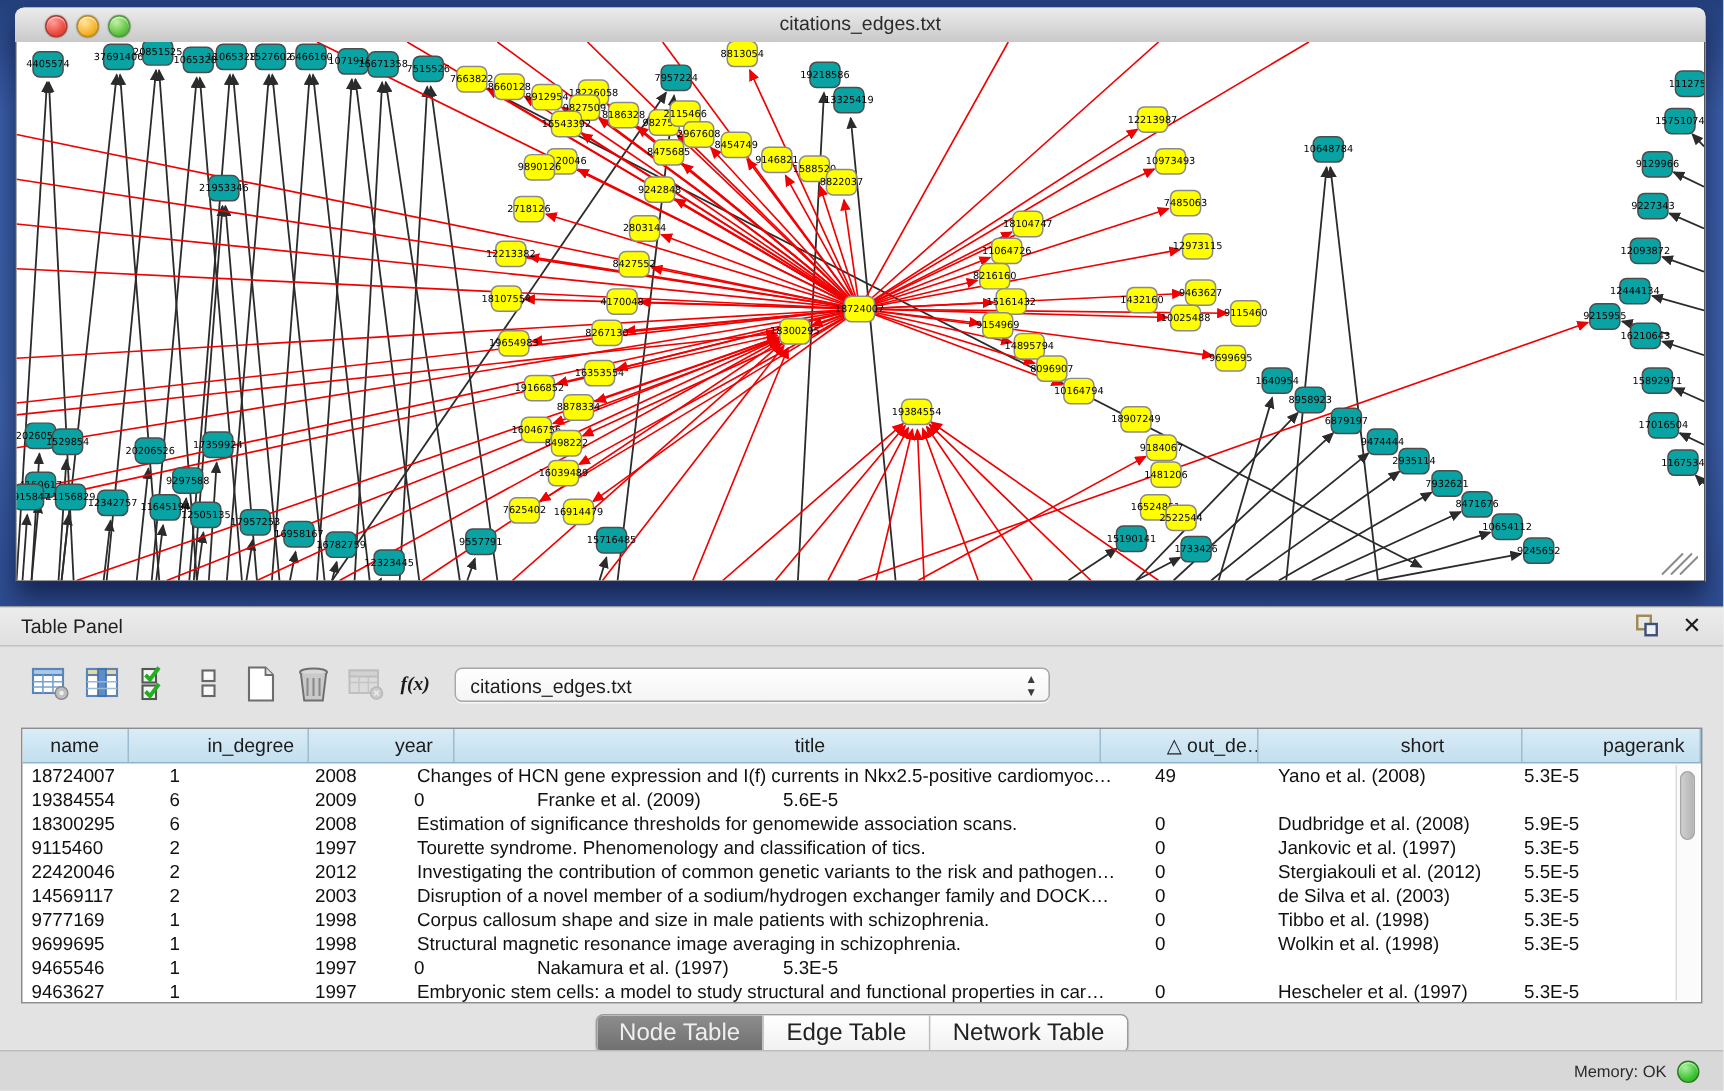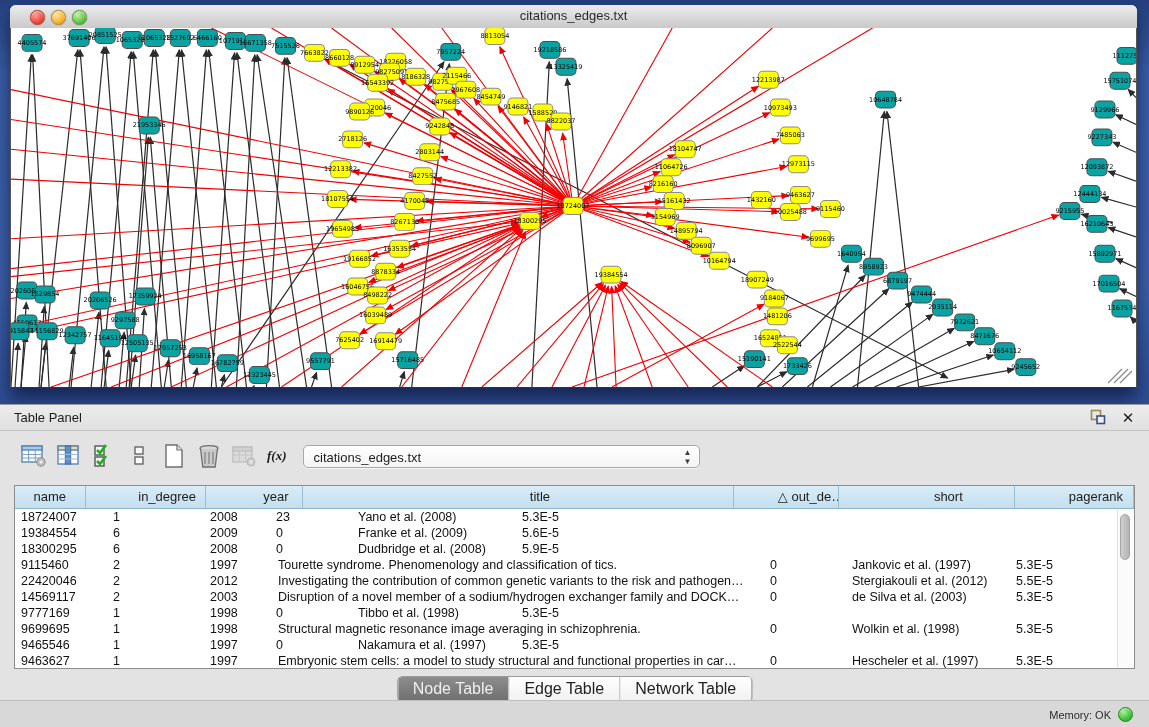--- a/index.html
+++ b/index.html
@@ -601,36 +601,38 @@
         <div class="th" style="width: 494px;">title</div>
         <div class="th" style="width: 78px;">△ out_de…</div>
         <div class="th" style="width: 168px;">short</div>
         <div class="th" style="width: 96px;">pagerank</div>
       </div>
     <div class="tbody" id="tbody">
         <div class="tr">
           <div class="td" style="width: 90px; padding-left: 6px;">18724007</div>
           <div class="td" style="width: 97px; padding-left: 8px;">1</div>
           <div class="td" style="width: 68px; padding-left: 8px;">2008</div>
-          <div class="td" style="width: 78px; padding-left: 6px;">23</div>
+          <div class="td" style="width: 494px; padding-left: 8px;">Changes of HCN gene expression and I(f) currents in Nkx2.5-positive cardiomyoc…</div>
+          <div class="td" style="width: 78px; padding-left: 6px;">49</div>
           <div class="td" style="width: 168px; padding-left: 10px;">Yano et al. (2008)</div>
           <div class="td" style="width: 96px; padding-left: 6px;">5.3E-5</div>
         </div>
         <div class="tr">
           <div class="td" style="width: 90px; padding-left: 6px;">19384554</div>
           <div class="td" style="width: 97px; padding-left: 8px;">6</div>
           <div class="td" style="width: 68px; padding-left: 8px;">2009</div>
           <div class="td" style="width: 78px; padding-left: 6px;">0</div>
           <div class="td" style="width: 168px; padding-left: 10px;">Franke et al. (2009)</div>
           <div class="td" style="width: 96px; padding-left: 6px;">5.6E-5</div>
         </div>
         <div class="tr">
           <div class="td" style="width: 90px; padding-left: 6px;">18300295</div>
           <div class="td" style="width: 97px; padding-left: 8px;">6</div>
           <div class="td" style="width: 68px; padding-left: 8px;">2008</div>
+          <div class="td" style="width: 494px; padding-left: 8px;">Estimation of significance thresholds for genomewide association scans.</div>
           <div class="td" style="width: 78px; padding-left: 6px;">0</div>
           <div class="td" style="width: 168px; padding-left: 10px;">Dudbridge et al. (2008)</div>
           <div class="td" style="width: 96px; padding-left: 6px;">5.9E-5</div>
         </div>
         <div class="tr">
           <div class="td" style="width: 90px; padding-left: 6px;">9115460</div>
           <div class="td" style="width: 97px; padding-left: 8px;">2</div>
           <div class="td" style="width: 68px; padding-left: 8px;">1997</div>
           <div class="td" style="width: 494px; padding-left: 8px;">Tourette syndrome. Phenomenology and classification of tics.</div>
           <div class="td" style="width: 78px; padding-left: 6px;">0</div>
@@ -652,20 +654,21 @@
           <div class="td" style="width: 68px; padding-left: 8px;">2003</div>
           <div class="td" style="width: 494px; padding-left: 8px;">Disruption of a novel member of a sodium/hydrogen exchanger family and DOCK…</div>
           <div class="td" style="width: 78px; padding-left: 6px;">0</div>
           <div class="td" style="width: 168px; padding-left: 10px;">de Silva et al. (2003)</div>
           <div class="td" style="width: 96px; padding-left: 6px;">5.3E-5</div>
         </div>
         <div class="tr">
           <div class="td" style="width: 90px; padding-left: 6px;">9777169</div>
           <div class="td" style="width: 97px; padding-left: 8px;">1</div>
           <div class="td" style="width: 68px; padding-left: 8px;">1998</div>
+          <div class="td" style="width: 494px; padding-left: 8px;">Corpus callosum shape and size in male patients with schizophrenia.</div>
           <div class="td" style="width: 78px; padding-left: 6px;">0</div>
           <div class="td" style="width: 168px; padding-left: 10px;">Tibbo et al. (1998)</div>
           <div class="td" style="width: 96px; padding-left: 6px;">5.3E-5</div>
         </div>
         <div class="tr">
           <div class="td" style="width: 90px; padding-left: 6px;">9699695</div>
           <div class="td" style="width: 97px; padding-left: 8px;">1</div>
           <div class="td" style="width: 68px; padding-left: 8px;">1998</div>
           <div class="td" style="width: 494px; padding-left: 8px;">Structural magnetic resonance image averaging in schizophrenia.</div>
           <div class="td" style="width: 78px; padding-left: 6px;">0</div>

